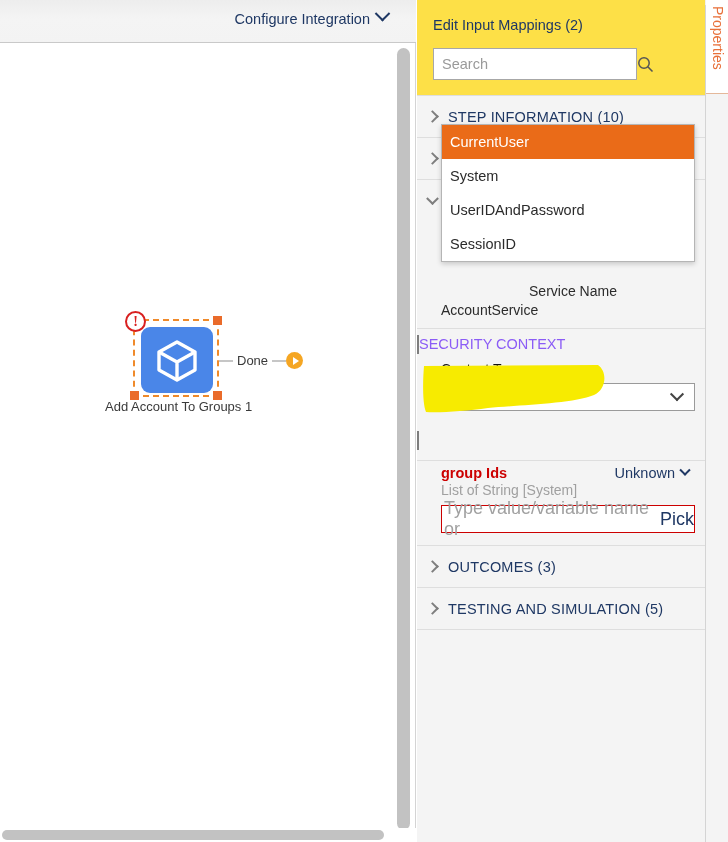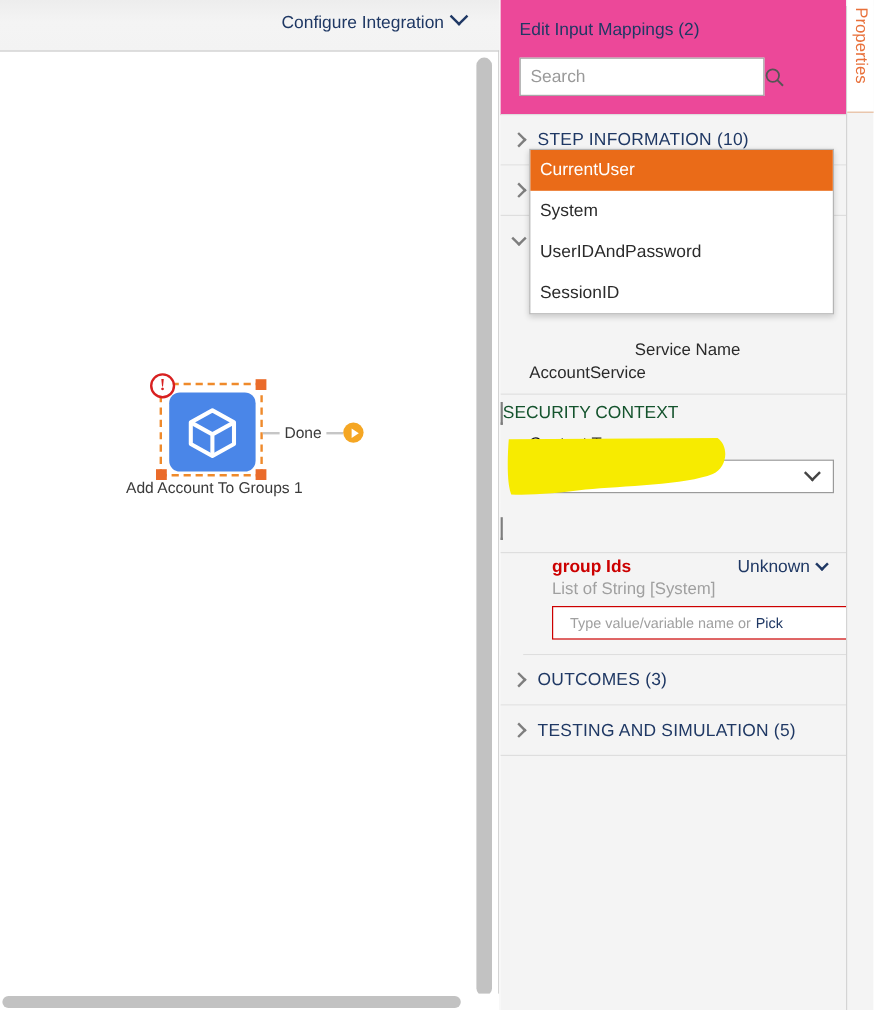--- a/index.html
+++ b/index.html
@@ -97,21 +97,21 @@
   }
 
   
   .props-pane {
     position: absolute; left: 417px; top: 0;
     width: 288px; height: 842px;
     background: #f4f4f4;
     overflow: hidden;
   }
   .props-head {
-    position: relative; height: 96px; background: #ec4899;
+    position: relative; height: 96px; background: #fde047;
     border-bottom: 1px solid #dedede;
   }
   .props-title {
     position: absolute; left: 16px; top: 17px;
     font-size: 14.5px; color: #1f3864;
   }
   .search-box {
     position: absolute; left: 16px; top: 48px;
     width: 204px; height: 32px;
     background: #ffffff; border: 1px solid #a7a7a7;
@@ -152,21 +152,21 @@
     font-size: 14px; color: #2b2b2b; padding: 3px 0 0 24px;
   }
   .gap { height: 22px; }
 
   
   .sc-wrap { position: relative; background: #f4f4f4; }
   .sc-head {
     position: relative; height: 28px;
     display: flex; align-items: center; padding-top: 2px;
   }
-  .sc-title { font-size: 14.5px; color: #14532d; }
+  .sc-title { font-size: 14.5px; color: #8b5cf6; }
   .ctx-label { font-size: 14px; color: #111; padding: 4px 0 0 24px; }
 
   .select-field {
     position: relative; margin: 6px 0 0 24px;
     width: 254px; height: 28px;
     background: #ffffff; border: 1px solid #9a9a9a;
     display: flex; align-items: center; cursor: pointer;
   }
   .select-val { font-size: 14.5px; color: #1a1a1a; padding-left: 6px; flex: 1; }
   .select-chev {
@@ -188,38 +188,38 @@
   }
   .dd-item.sel { background: #ea6b18; color: #ffffff; }
 
   
   .ghost-sect {
     position: relative; height: 42px; display: flex; align-items: center;
     border-bottom: 1px solid #dedede; background: #f4f4f4;
   }
 
   
-  .map-block { background: #f4f4f4; border-bottom: 1px solid #dedede; padding: 4px 0 12px 0; margin-left: 19px; }
+  .map-block { background: #f4f4f4; border-bottom: 1px solid #dedede; padding: 4px 0 12px 0; }
   .map-row {
     display: flex; align-items: baseline; justify-content: space-between;
     padding: 0 16px 0 24px;
   }
   .map-name { font-size: 14.5px; color: #cc0000; font-weight: 600; }
   .map-kind { font-size: 14.5px; color: #1f3864; display: flex; align-items: center; gap: 6px; cursor: pointer; }
   .kind-chev {
     width: 8px; height: 8px;
     border-right: 2px solid #1f3864; border-bottom: 2px solid #1f3864;
     transform: rotate(45deg) translate(-2px,-2px);
   }
   .map-type { font-size: 14px; color: #a0a0a0; padding: 1px 0 0 24px; }
   .map-input {
     margin: 7px 0 0 24px; width: 254px; height: 28px;
     background: #ffffff; border: 1px solid #cc0000;
-    display: flex; align-items: center; font-size: 12px;
-    color: #a0a0a0; padding-left: 14px; cursor: text;
+    display: flex; align-items: center; font-size: 18px;
+    color: #a0a0a0; padding-left: 2px; cursor: text;
   }
   .pick-link { color: #1f3864; margin-left: 4px; cursor: pointer; }
 
   
   .marker {
     position: absolute; z-index: 30; pointer-events: none;
     left: 422px; top: 364px; width: 190px; height: 54px;
   }
 
   

